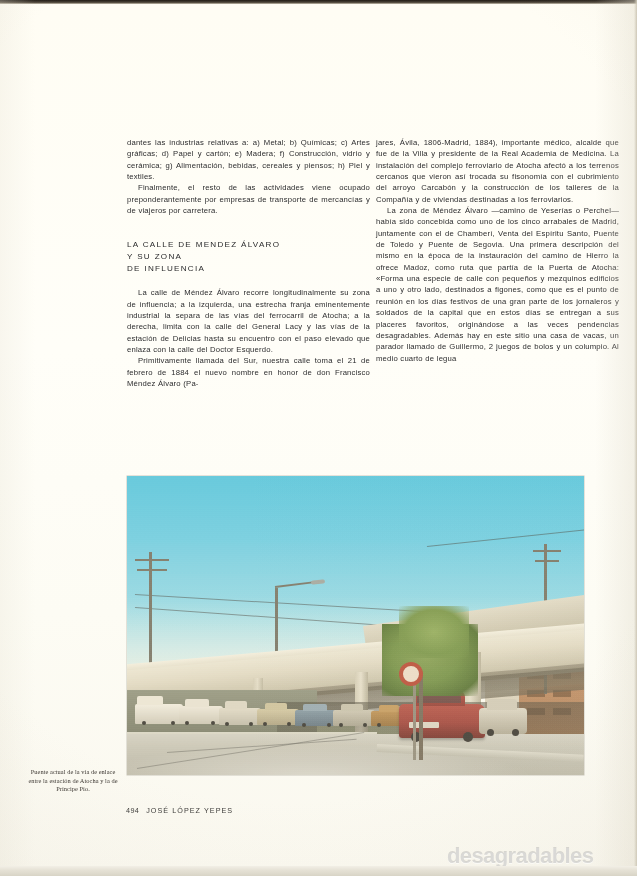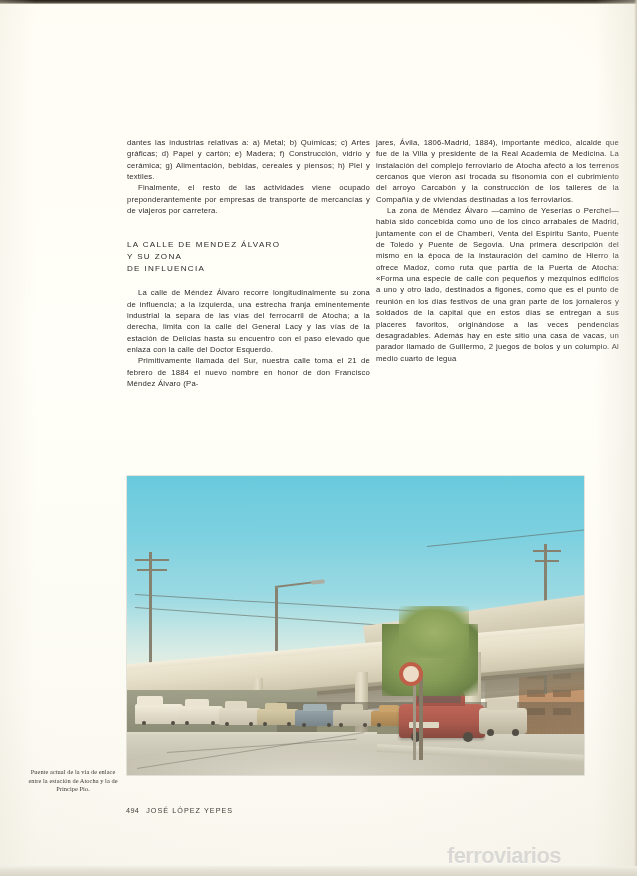--- a/index.html
+++ b/index.html
@@ -340,14 +340,14 @@
 
   <div id="footer">
     <span id="folio">494</span>
     <span id="running-head">JOSÉ LÓPEZ YEPES</span>
   </div>
 
   <div id="sheet-rightedge"></div>
   <div id="sheet-vignette"></div>
 </div>
 
-<div id="watermark">ferroviarios</div>
+<div id="watermark">desagradables</div>
 <div id="scan-bottom"></div>
 
 </body></html>

